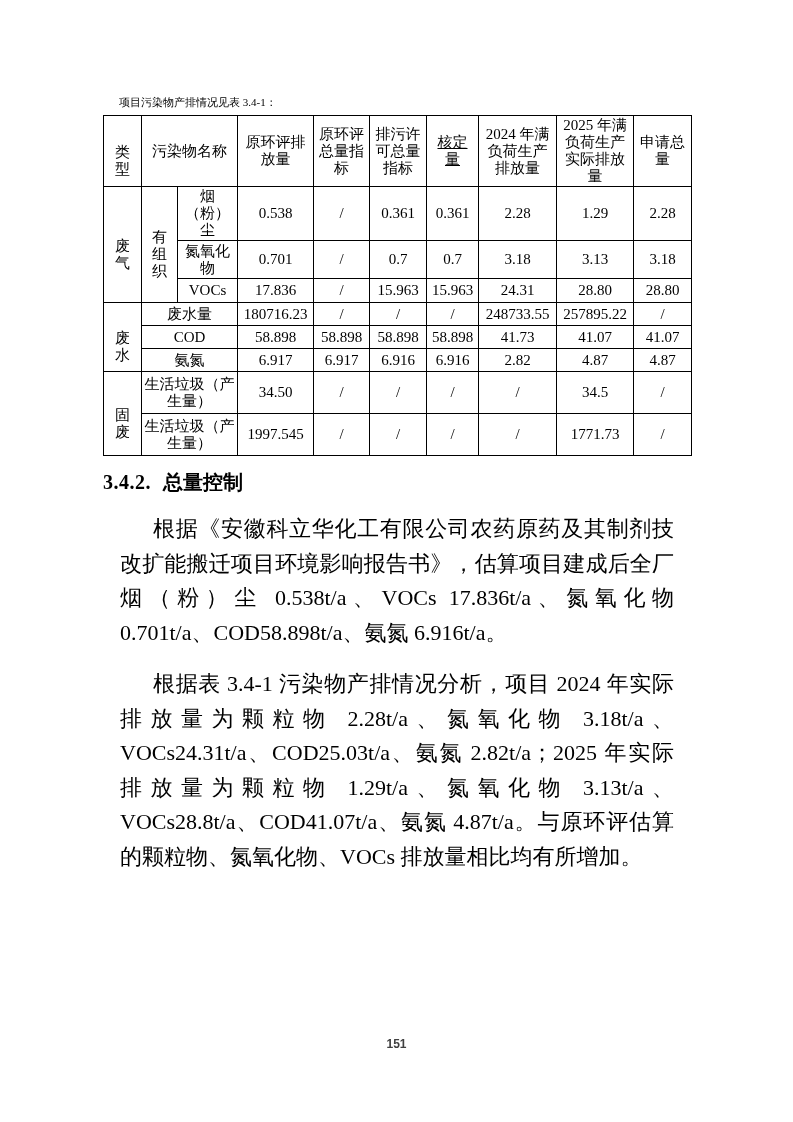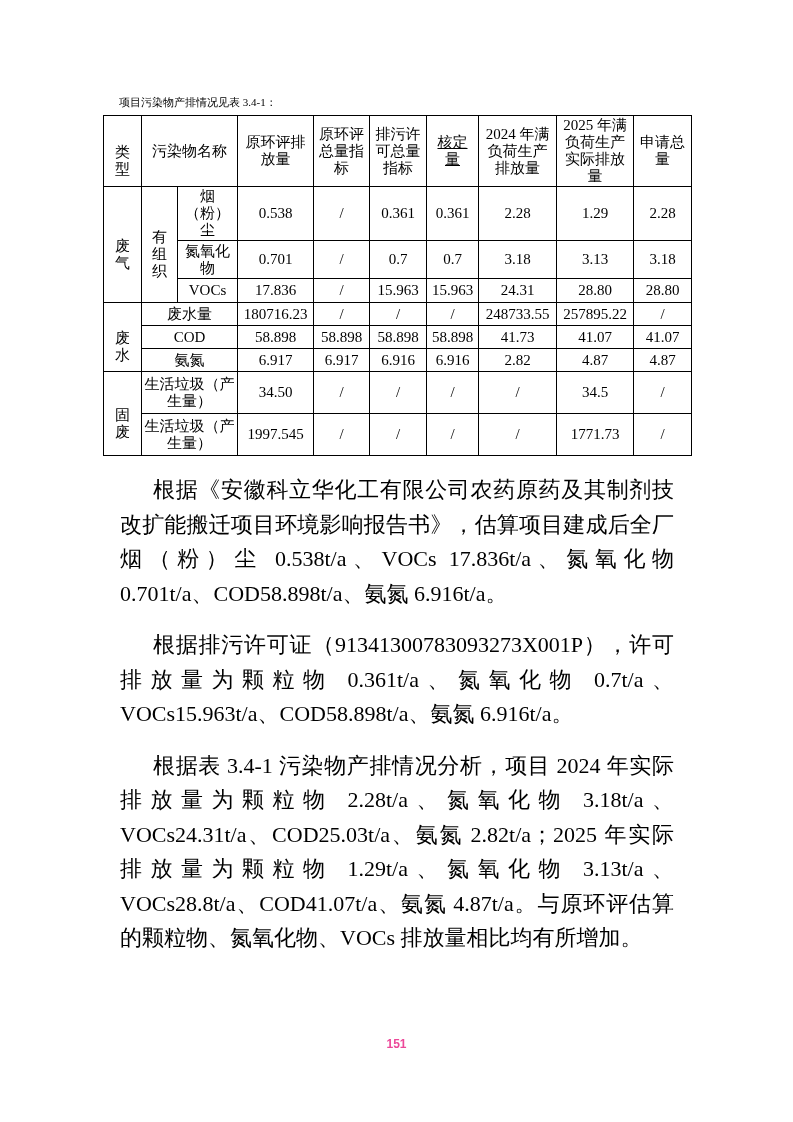--- a/index.html
+++ b/index.html
@@ -24,21 +24,21 @@
   tr.h-24{height:24px;}
   tr.h-23{height:23px;}
   tr.h-42{height:42px;}
   .section-heading{margin:13px 0 11px 0;font-size:20px;font-weight:bold;line-height:26px;}
   .section-heading .num{letter-spacing:0.5px;}
   .section-heading .ttl{margin-left:12px;}
   .para{margin:17px;font-size:22px;line-height:34.5px;text-align:justify;text-indent:33px;}
   .page-num{
     position:absolute;top:1037px;left:0;width:793px;text-align:center;
     font-family:"Liberation Sans","DejaVu Sans",sans-serif;
-    font-size:12px;font-weight:bold;color:#ec4899;
+    font-size:12px;font-weight:bold;color:#404040;
   }
 </style>
 </head>
 <body>
 
 <div class="content">
 
   <p class="intro">项目污染物产排情况见表 3.4-1：</p>
 
 
@@ -149,20 +149,22 @@
         <td>/</td>
         <td>/</td>
         <td>/</td>
         <td>/</td>
         <td>1771.73</td>
         <td>/</td>
       </tr>
     </tbody>
   </table>
 
+  <h2 class="section-heading">
+    <span class="num">3.4.2.</span><span class="ttl">总量控制</span>
+  </h2>
 
   <p class="para">根据《安徽科立华化工有限公司农药原药及其制剂技改扩能搬迁项目环境影响报告书》，估算项目建成后全厂烟（粉）尘 0.538t/a、VOCs 17.836t/a、氮氧化物 0.701t/a、COD58.898t/a、氨氮 6.916t/a。</p>
-  <p class="para">根据排污许可证（91341300783093273X001P），许可排放量为颗粒物 0.361t/a、氮氧化物 0.7t/a、VOCs15.963t/a、COD58.898t/a、氨氮 6.916t/a。</p>
   <p class="para">根据表 3.4-1 污染物产排情况分析，项目 2024 年实际排放量为颗粒物 2.28t/a、氮氧化物 3.18t/a、VOCs24.31t/a、COD25.03t/a、氨氮 2.82t/a；2025 年实际排放量为颗粒物 1.29t/a、氮氧化物 3.13t/a、VOCs28.8t/a、COD41.07t/a、氨氮 4.87t/a。与原环评估算的颗粒物、氮氧化物、VOCs 排放量相比均有所增加。</p>
 
 </div>
 
 <div class="page-num">151</div>
 
 </body></html>

